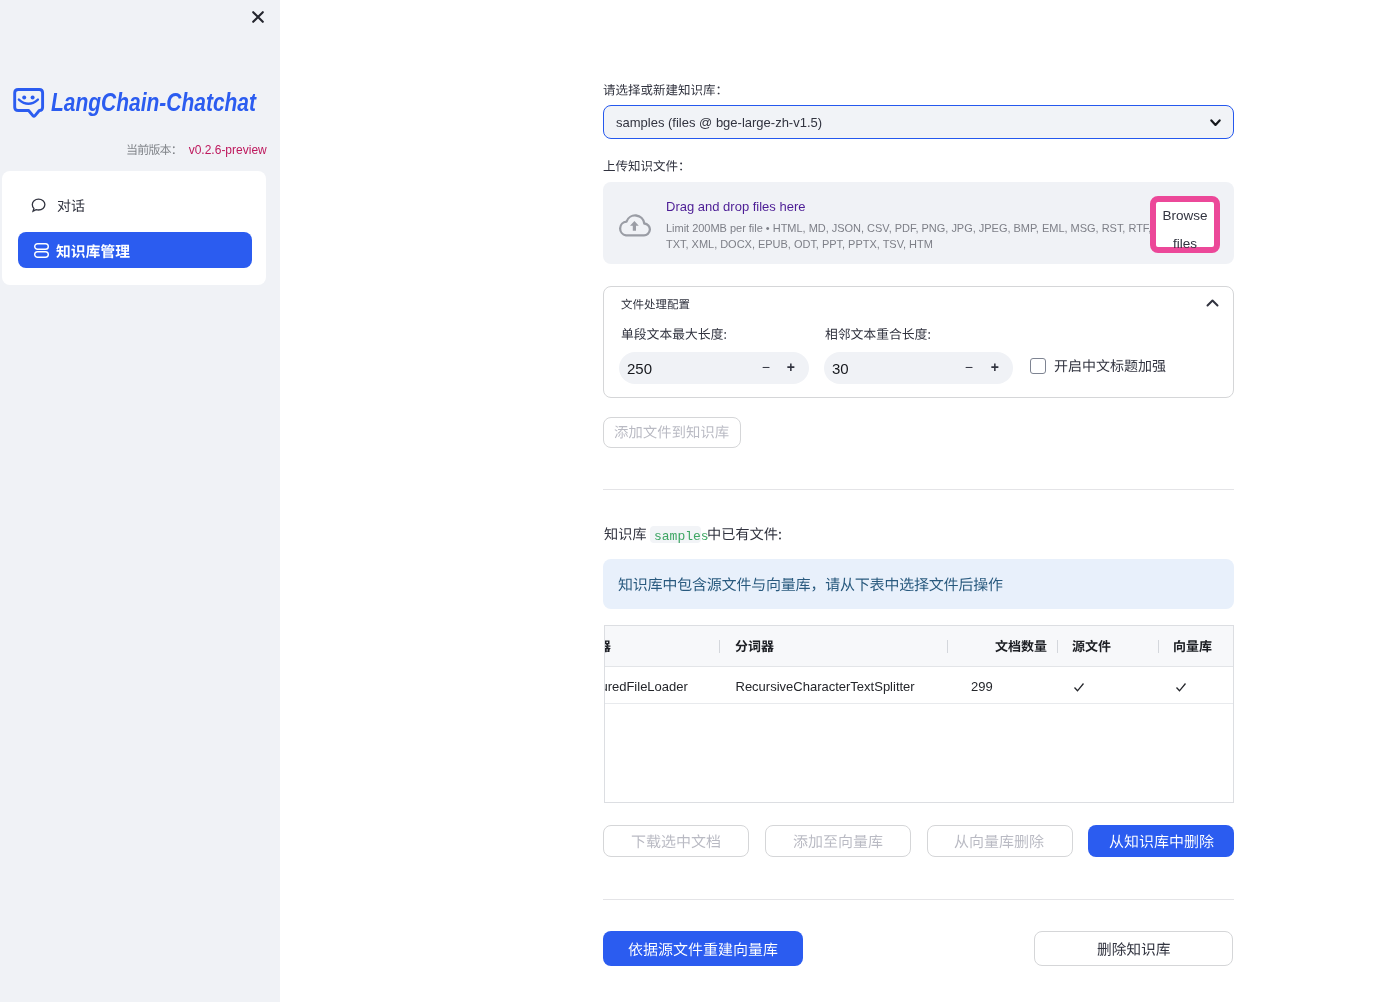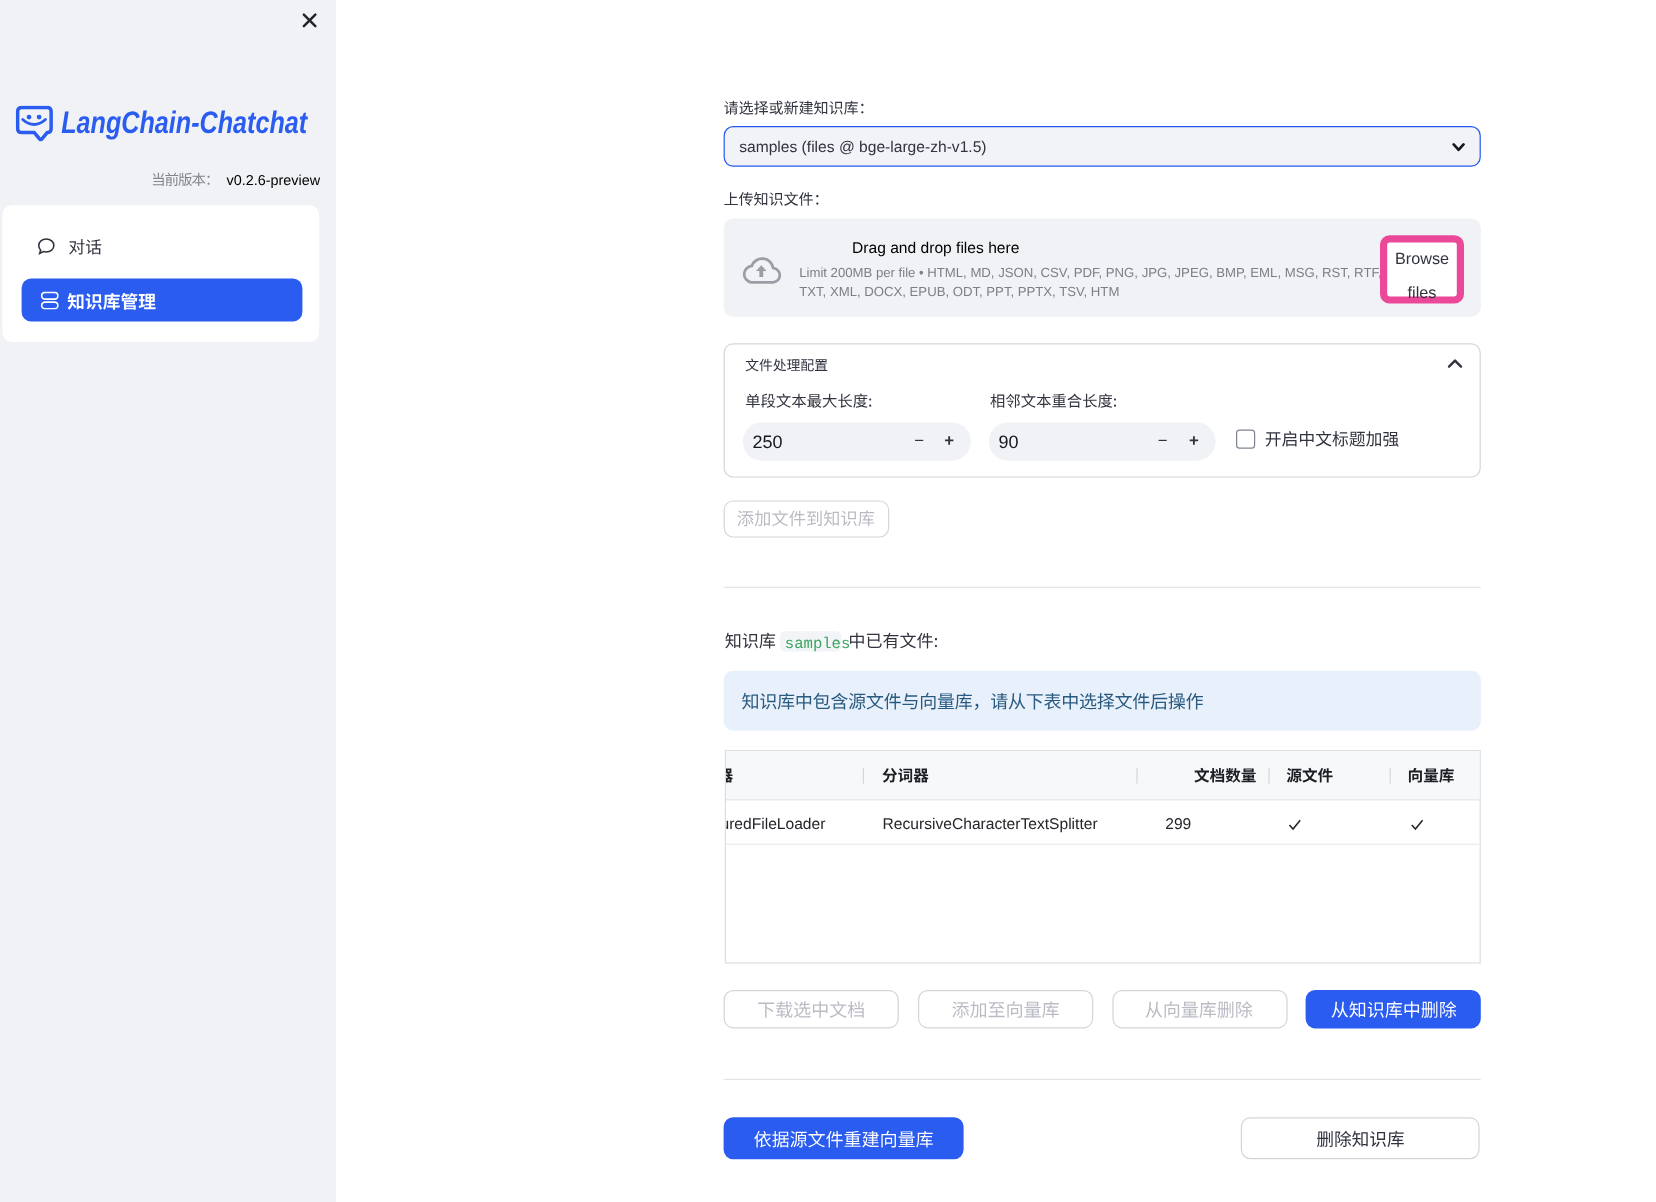--- a/index.html
+++ b/index.html
@@ -4,21 +4,21 @@
 <style>
 * { margin:0; padding:0; box-sizing:border-box; }
 html,body { width:1380px; height:1002px; background:#ffffff; font-family:"Liberation Sans",sans-serif; color:#31333f; overflow:hidden; }
 .abs { position:absolute; }
 .sidebar { position:absolute; left:0; top:0; width:280px; height:1002px; background:#f0f2f6; }
 .menucard { position:absolute; left:2px; top:171px; width:264px; height:114px; background:#ffffff; border-radius:8px; }
 .pill { position:absolute; left:16px; top:61px; width:234px; height:36px; background:#2b5cf0; border-radius:8px; }
 .selectbox { position:absolute; left:603px; top:105px; width:631px; height:34px; background:#f1f3f7; border:1.4px solid #2558ee; border-radius:8px; }
 .selectbox .val { position:absolute; left:12px; top:9px; font-size:13px; color:#31333f; }
 .dropzone { position:absolute; left:603px; top:182px; width:631px; height:82px; background:#f0f2f6; border-radius:8px; }
-.dz-title { position:absolute; left:63px; top:17px; font-size:13px; color:#000000;margin-left:44px; }
+.dz-title { position:absolute; left:63px; top:17px; font-size:13px; color:#4c1d95; }
 .dz-limit { position:absolute; left:63px; top:38px; font-size:11px; letter-spacing:-0.02px; line-height:16.3px; color:#7d7f87; white-space:nowrap; }
 .browse { position:absolute; left:547px; top:14px; width:70px; height:57px; background:#ffffff; border:6px solid #ec4899; border-radius:8px; font-size:13.5px; color:#31333f; text-align:center; line-height:28px; padding-top:0px; }
 .expander { position:absolute; left:603px; top:286px; width:631px; height:112px; border:1px solid #d5d6d8; border-radius:8px; background:#ffffff; }
 .numbox { position:absolute; top:64.5px; height:32px; background:#f0f2f6; border-radius:16px; }
 .numbox .nv { position:absolute; left:8px; top:8px; font-size:15px; color:#16181d; }
 .numbox .minus { position:absolute; right:42px; top:7px; font-size:14px; color:#31333f; }
 .numbox .plus { position:absolute; right:14px; top:7px; font-size:14px; color:#31333f; font-weight:bold; }
 .cbox { position:absolute; left:426px; top:71px; width:16px; height:16px; background:#ffffff; border:1.6px solid #7e8492; border-radius:3px; }
 .btn { position:absolute; border-radius:8px; }
 .btn.disabled { background:#ffffff; border:1px solid #d5d6d8; }
@@ -129,21 +129,21 @@
     </svg>
   <svg class="abs" style="left:13px; top:88px;" width="32" height="30" viewBox="0 0 32 30">
     <path d="M5.3 1.5 H 26.3 Q 29.6 1.5 29.6 4.8 V 19.2 Q 29.6 22.5 26.3 22.5 L 21.8 27.9 Q 20.9 28.9 20.1 27.9 L 15.6 22.5 H 5.3 Q 1.7 22.5 1.7 19.2 V 4.8 Q 1.7 1.5 5.3 1.5 Z" fill="none" stroke="#2b5cf0" stroke-width="2.9" stroke-linejoin="round"></path>
     <circle cx="11.2" cy="9.6" r="2" fill="#2b5cf0"></circle>
     <circle cx="19.6" cy="9.6" r="2" fill="#2b5cf0"></circle>
     <path d="M5.9 11.6 Q 15.4 20 24.9 11.6" fill="none" stroke="#2b5cf0" stroke-width="2.4" stroke-linecap="round"></path>
   </svg>
   <svg class="abs" style="left:50px; top:85px;" width="210" height="34" viewBox="0 0 210 34">
       <text x="1" y="26" font-family="Liberation Sans" font-size="26" font-style="italic" font-weight="bold" fill="#2b5cf0" textLength="205" lengthAdjust="spacingAndGlyphs">LangChain-Chatchat</text>
     </svg>
-  <div class="abs" style="left:188.7px; top:142.5px; font-size:12px; color:#000000;">v0.2.6-preview</div>
+  <div class="abs" style="left:188.7px; top:142.5px; font-size:12px; color:#be185d;">v0.2.6-preview</div>
   <div class="menucard">
     <svg class="abs" style="left:29px; top:27px;" width="15" height="15" viewBox="0 0 16 16">
         <path d="M8 1.2 c3.9 0 6.8 2.6 6.8 5.8 s-2.9 5.8 -6.8 5.8 c-.9 0 -1.8 -.15 -2.6 -.4 l-3.2 1.6 .9 -2.9 c-1.1 -1 -1.7 -2.4 -1.7 -4.1 c0 -3.2 2.9 -5.8 6.6 -5.8 z" fill="none" stroke="#31333f" stroke-width="1.4"></path>
       </svg>
     <div class="pill">
       <svg class="abs" style="left:15.5px; top:11px;" width="15" height="15" viewBox="0 0 15 15">
         <rect x="0.7" y="0.7" width="13.6" height="5.6" rx="2.8" fill="none" stroke="#ffffff" stroke-width="1.4"></rect>
         <rect x="0.7" y="8.7" width="13.6" height="5.6" rx="2.8" fill="none" stroke="#ffffff" stroke-width="1.4"></rect>
       </svg>
     </div>
@@ -168,21 +168,21 @@
 <div class="expander">
   <svg class="abs" style="right:14px; top:11.5px;" width="13" height="8" viewBox="0 0 13 8">
       <path d="M1.5 6.5 L6.5 1.5 L11.5 6.5" fill="none" stroke="#31333f" stroke-width="2" stroke-linecap="round" stroke-linejoin="round"></path>
     </svg>
   <div class="numbox" style="left:15px; width:190px;">
     <div class="nv">250</div>
       <div class="minus" style="right:39px;">−</div>
       <div class="plus">+</div>
   </div>
   <div class="numbox" style="left:220px; width:189px;">
-    <div class="nv">90</div>
+    <div class="nv">30</div>
       <div class="minus" style="right:40px;">−</div>
       <div class="plus">+</div>
   </div>
   <div class="cbox"></div>
 </div>
 <div class="btn disabled" style="left:603px; top:417px; width:138px; height:31px;"></div>
 <div class="hr" style="top:489px;"></div>
 <div class="code">
     <span>samples</span>
   </div>

